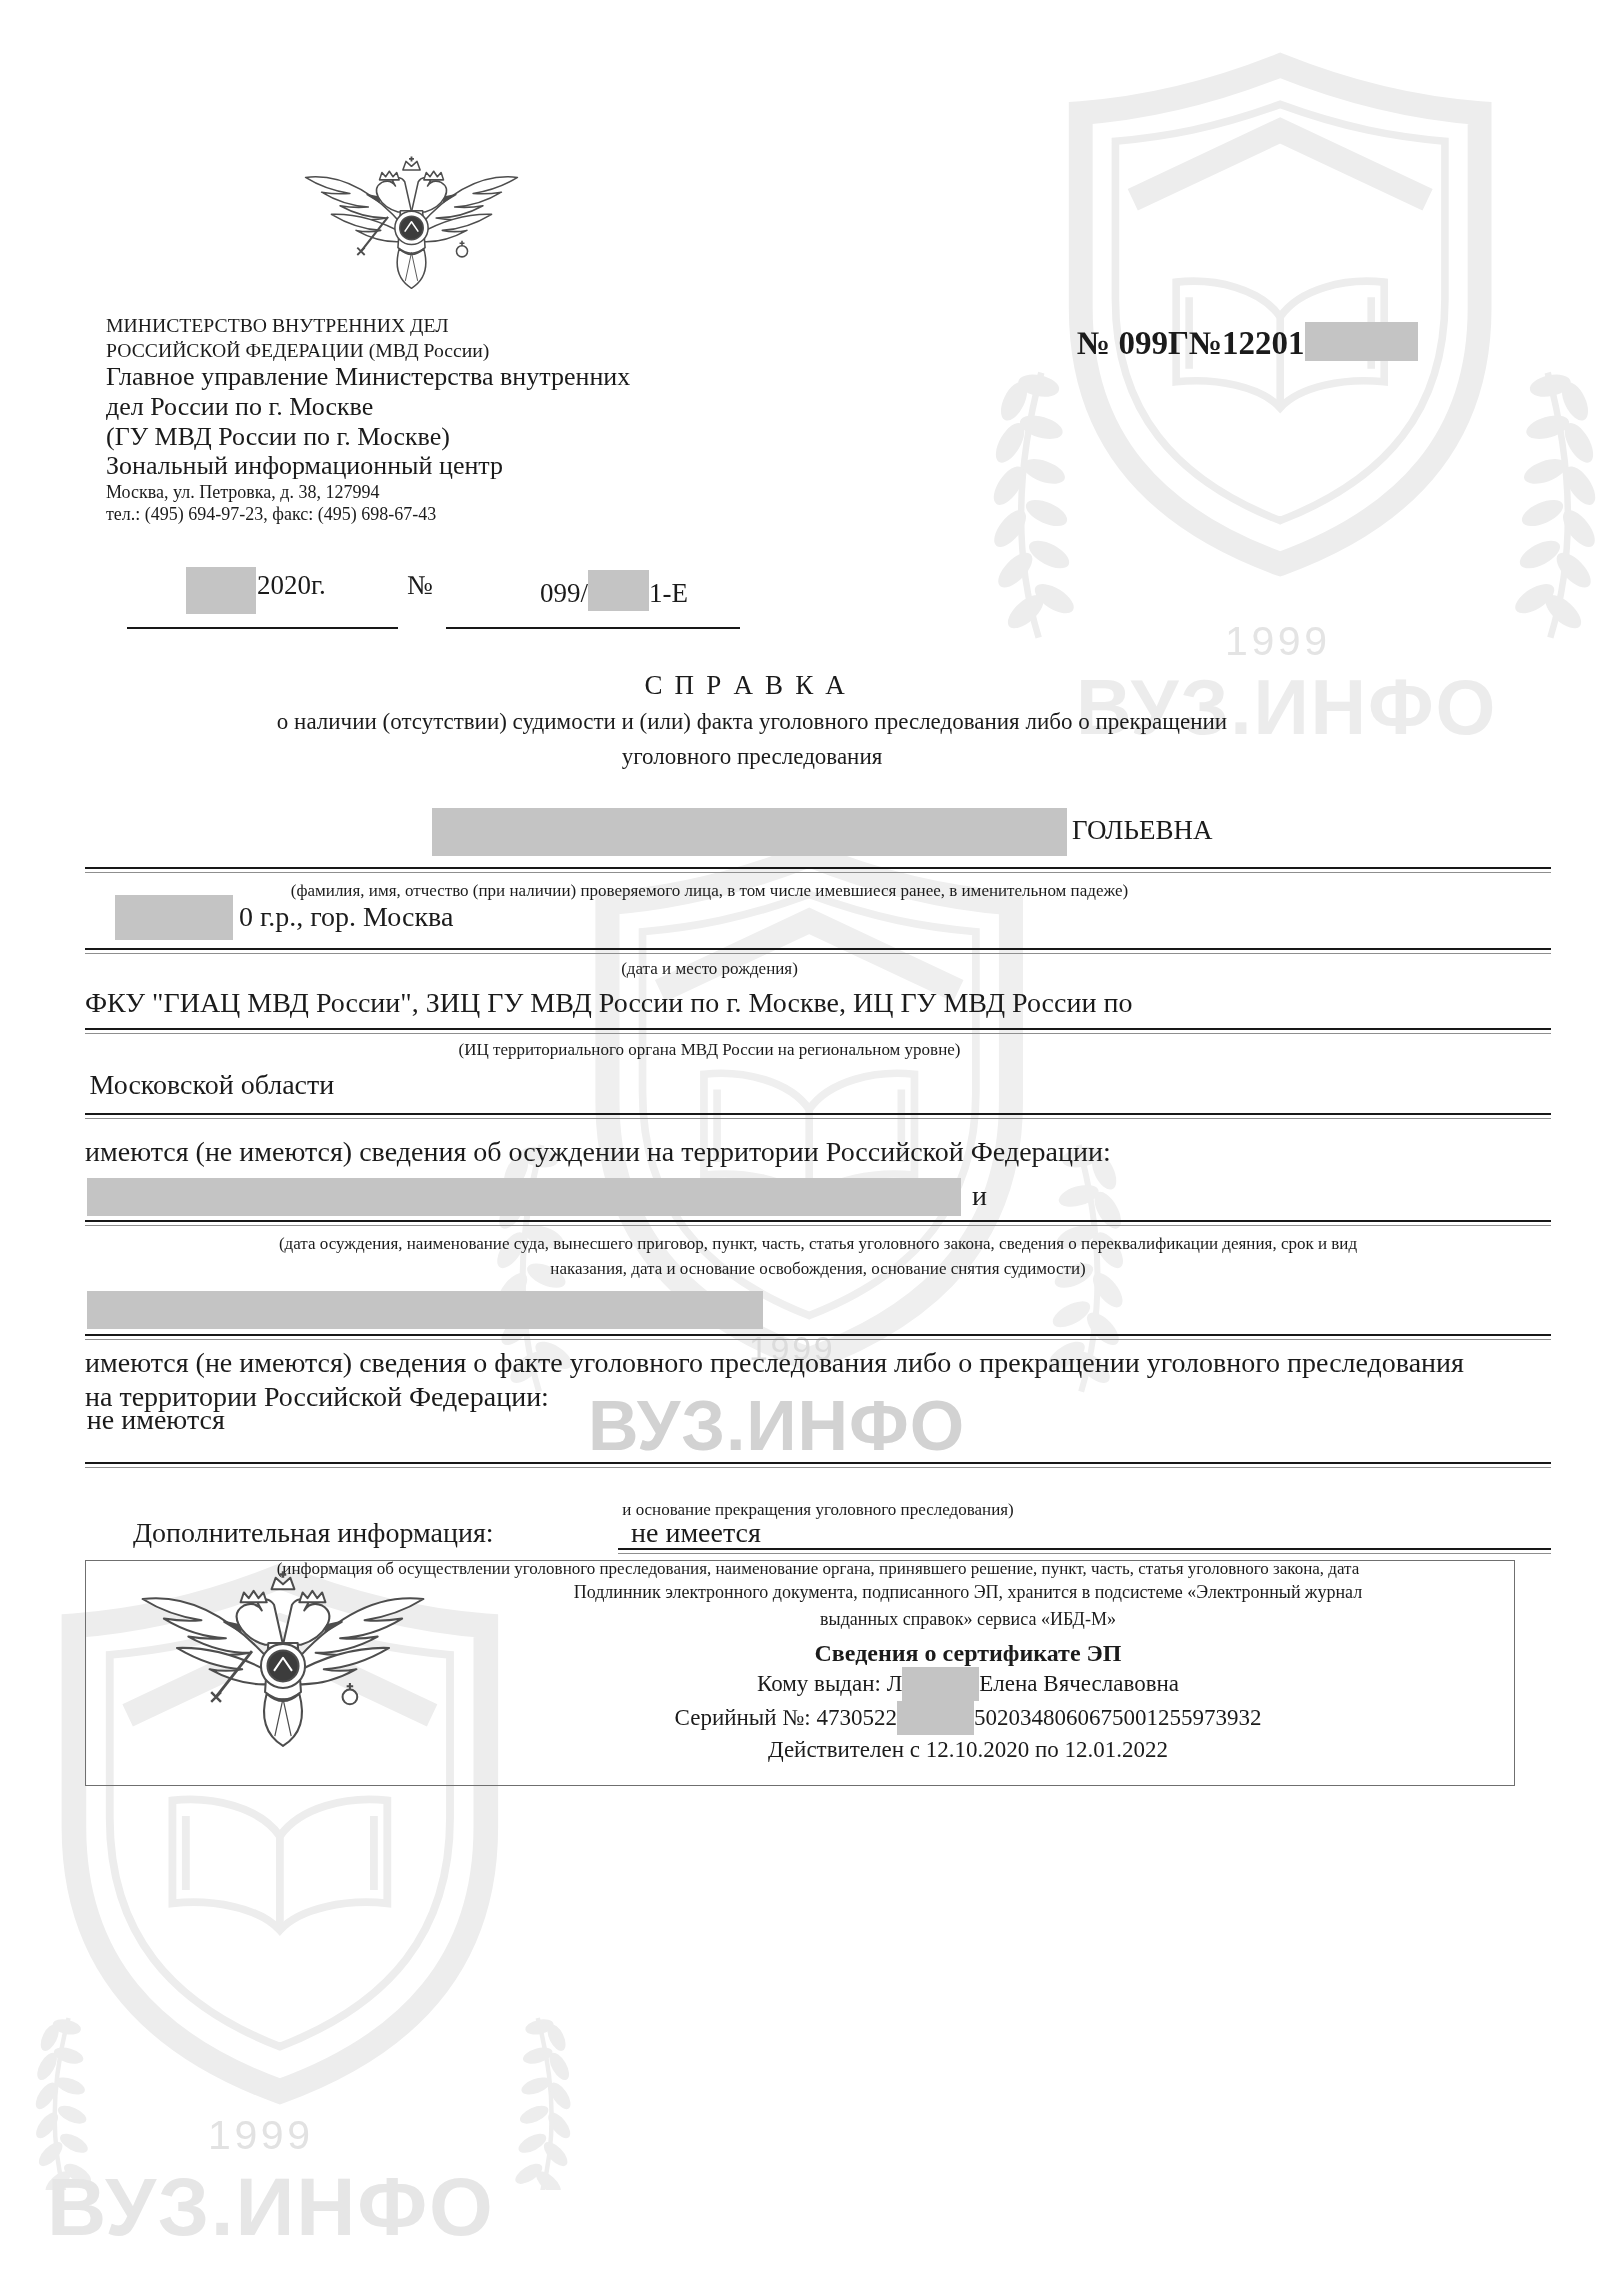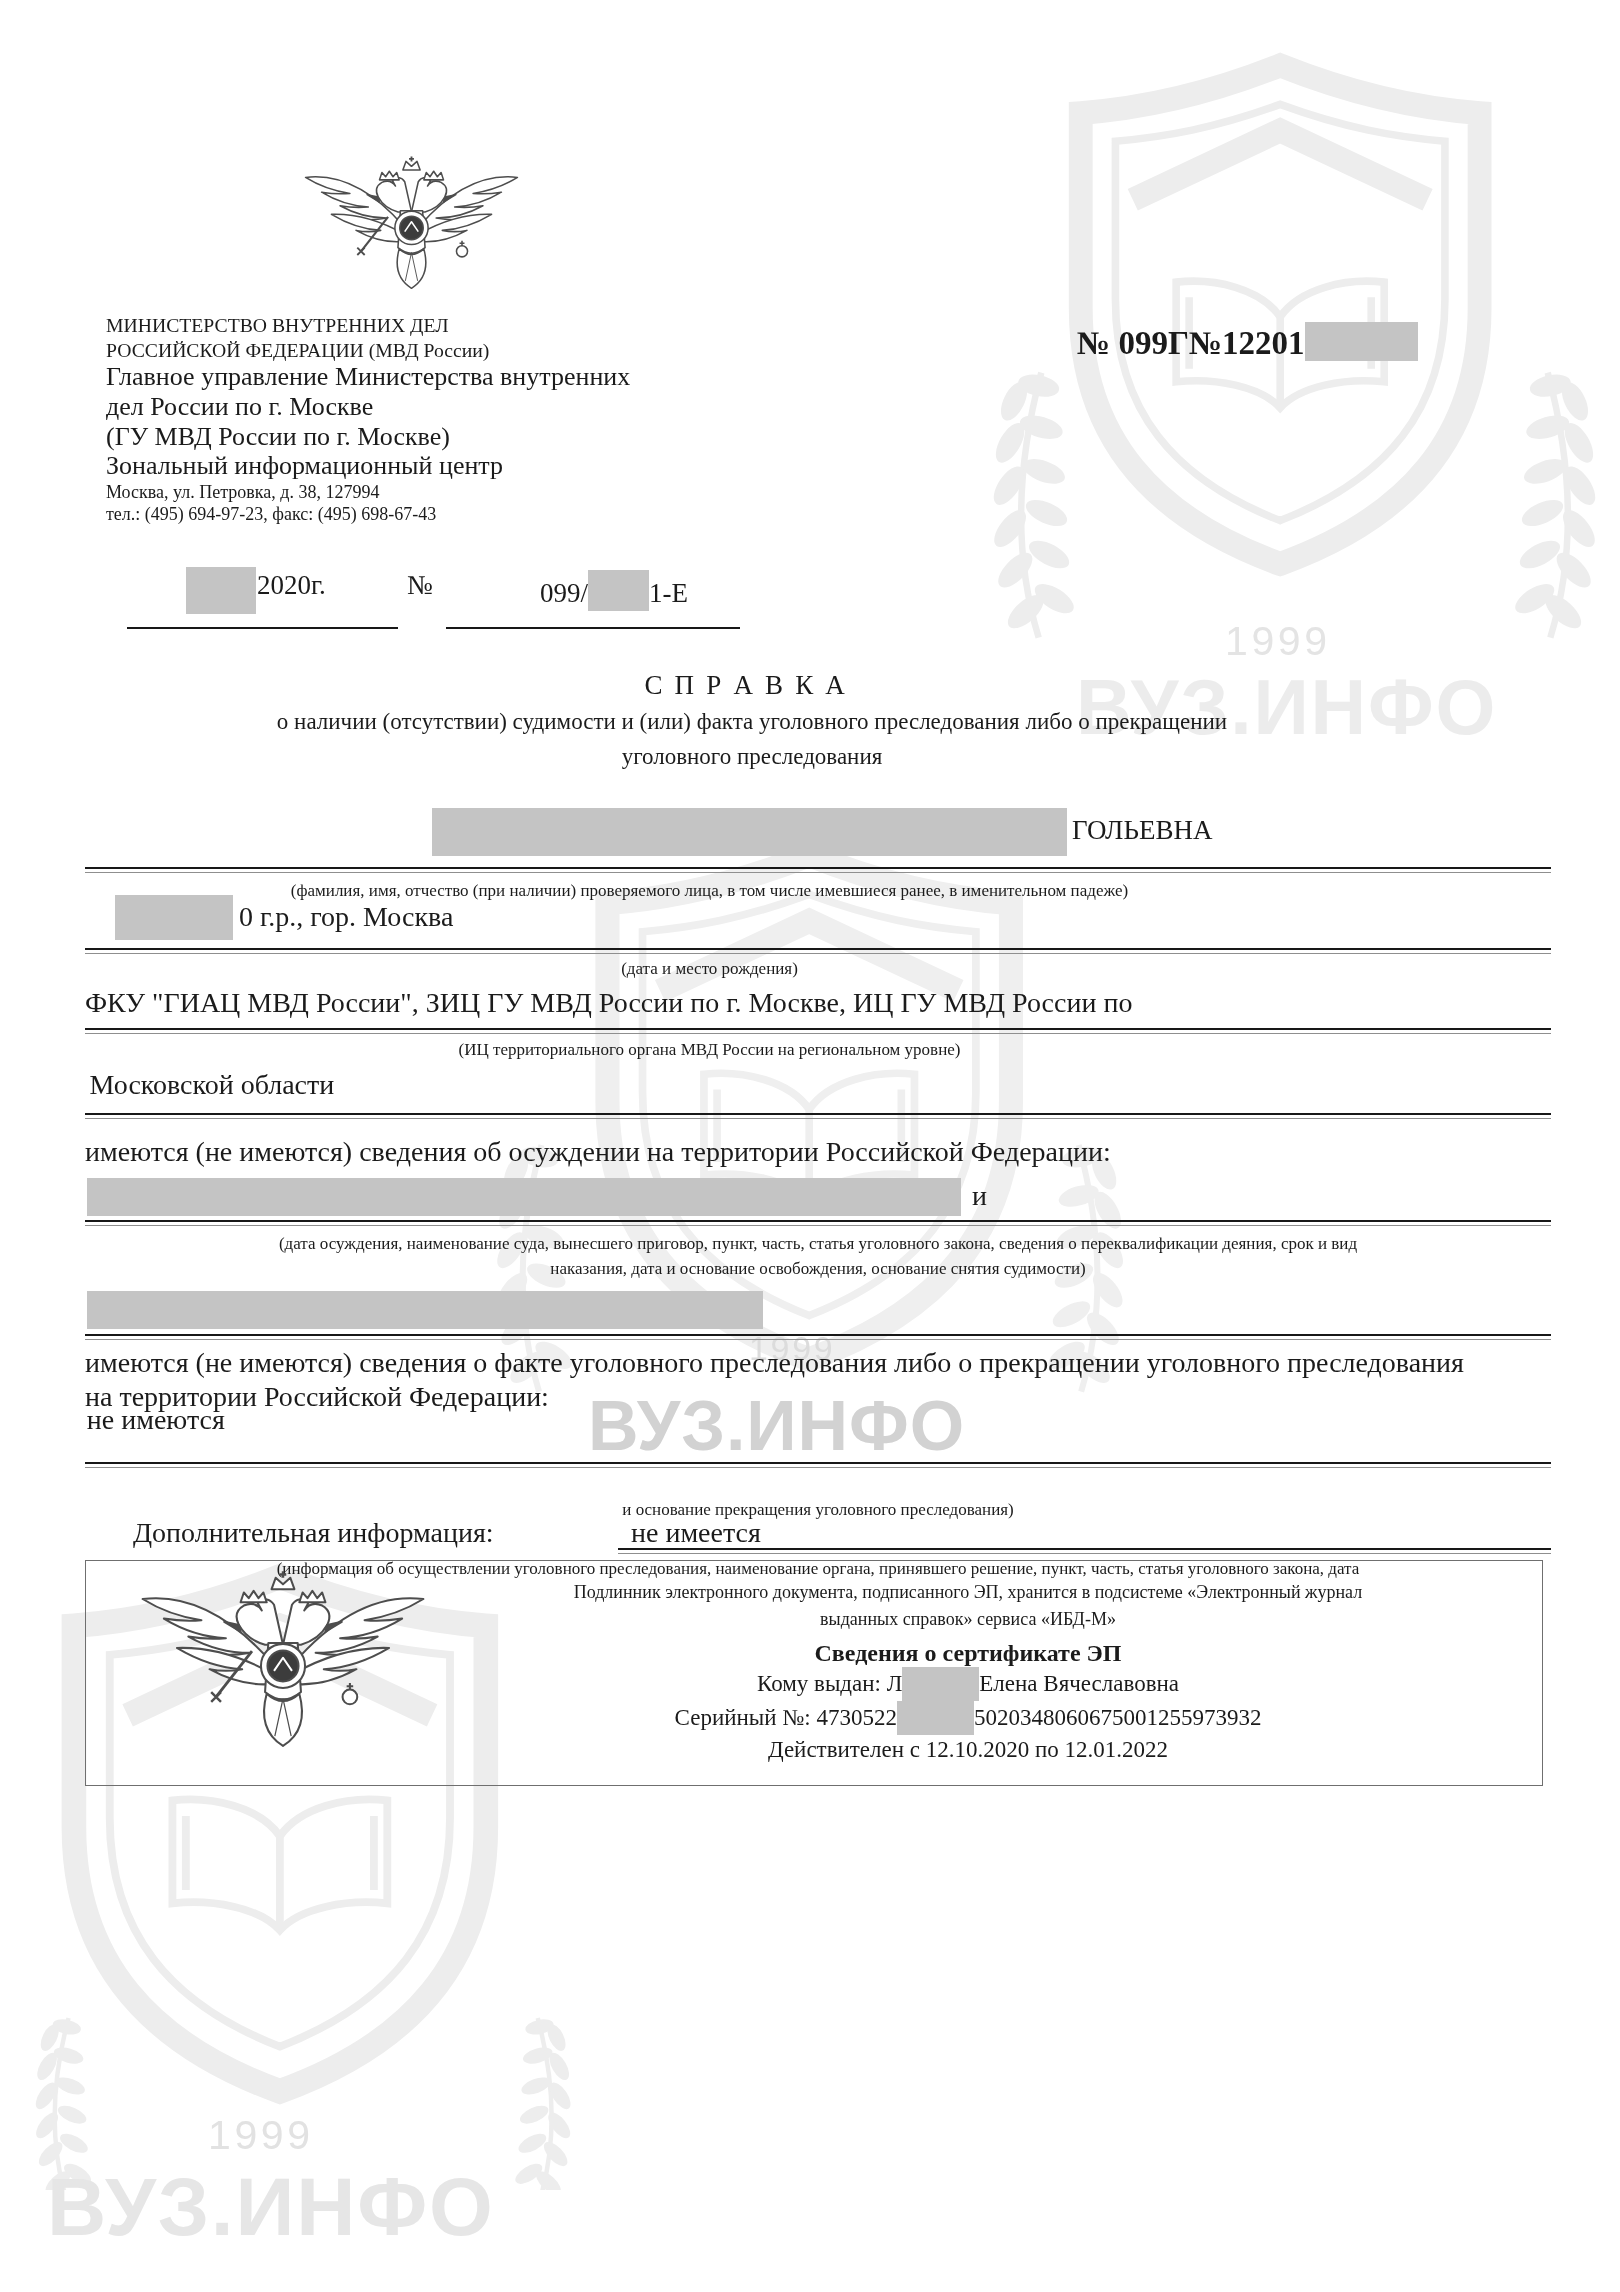--- a/index.html
+++ b/index.html
@@ -46,21 +46,21 @@
   
   .form{position:absolute; left:85px; top:0; width:1466px;}
   .frow{position:absolute; left:0; width:1466px;}
   .ftext{font-size:28px; white-space:nowrap;}
   .fname{font-size:27px;}
   .rule{height:2.7px; border-top:2.7px solid #181818; border-bottom:0.9px solid #8f8f8f; width:1466px; position:absolute; left:0;}
   .caption{font-size:17px; text-align:center; line-height:25px; color:#1b1b1b;}
   .cap-narrow{width:1249px;}
   .cap-full{width:1466px;}
   
-  .sig-box{left:85px; top:1560px; width:1428px; height:224px; border:0.9px solid #6f6f6f; background:transparent;padding-left:28px;}
+  .sig-box{left:85px; top:1560px; width:1428px; height:224px; border:0.9px solid #6f6f6f; background:transparent;}
   .sig-eagle{position:absolute; left:49px; top:7.2px; width:296px; height:204px;}
   .sig-col{position:absolute; left:349px; top:18px; width:1066px; text-align:center;}
   .sig-small{font-size:18px; line-height:27px;}
   .sig-title{font-size:24px; font-weight:bold; margin-top:7.2px;}
   .sig-line{font-size:23px; line-height:34px; white-space:nowrap;}
   .sig-validity{font-size:23px; margin-top:1.8px;}
   .addl-underline{position:absolute; left:618px; top:1548px; width:933px; height:2.7px; border-top:2.7px solid #181818; border-bottom:0.9px solid #8f8f8f;}
 </style>
 </head>
 <body>

